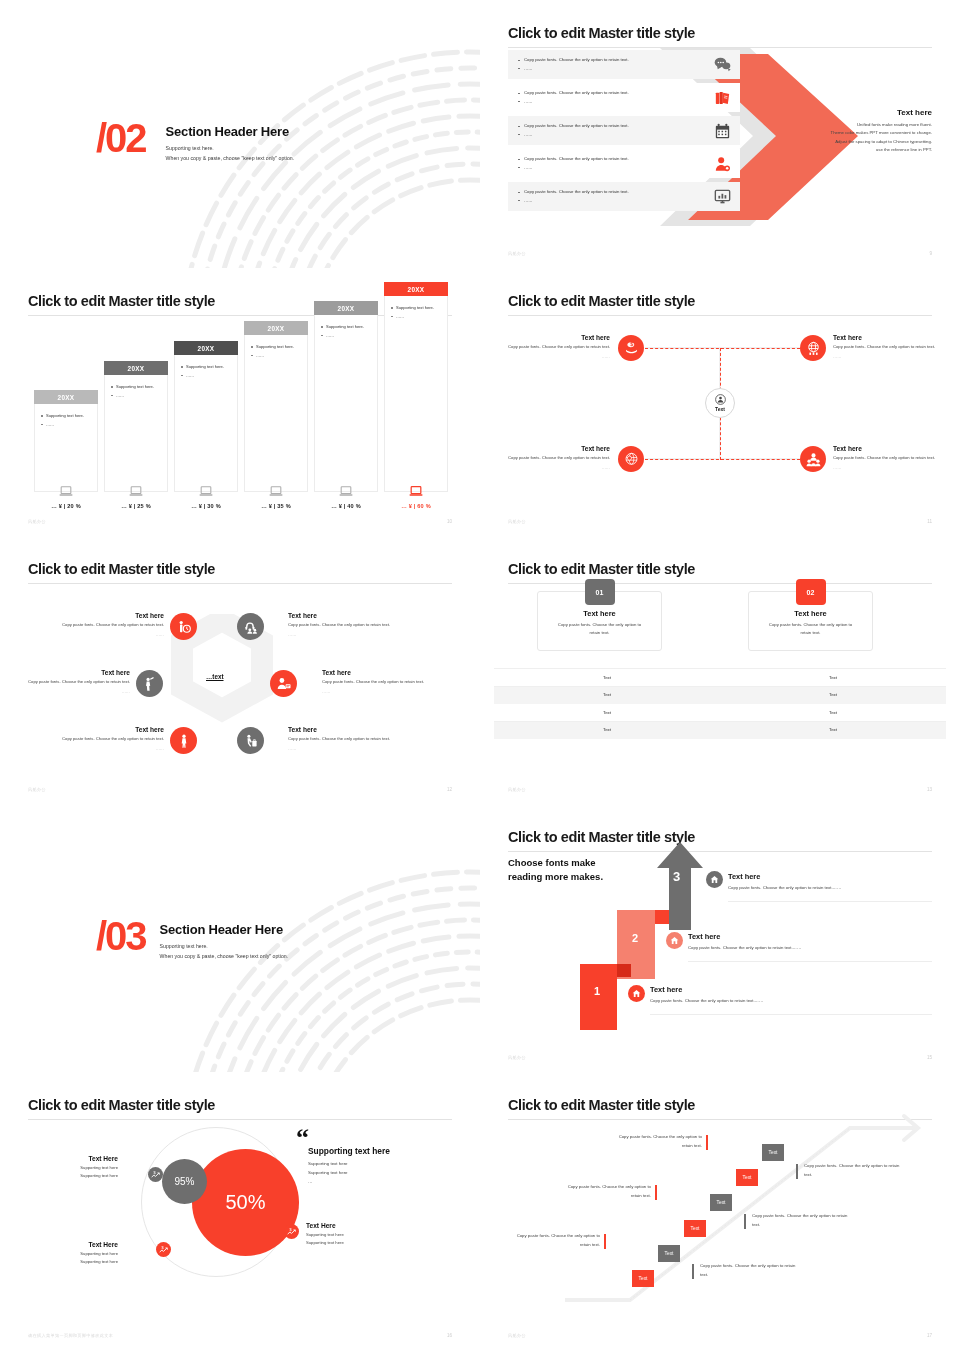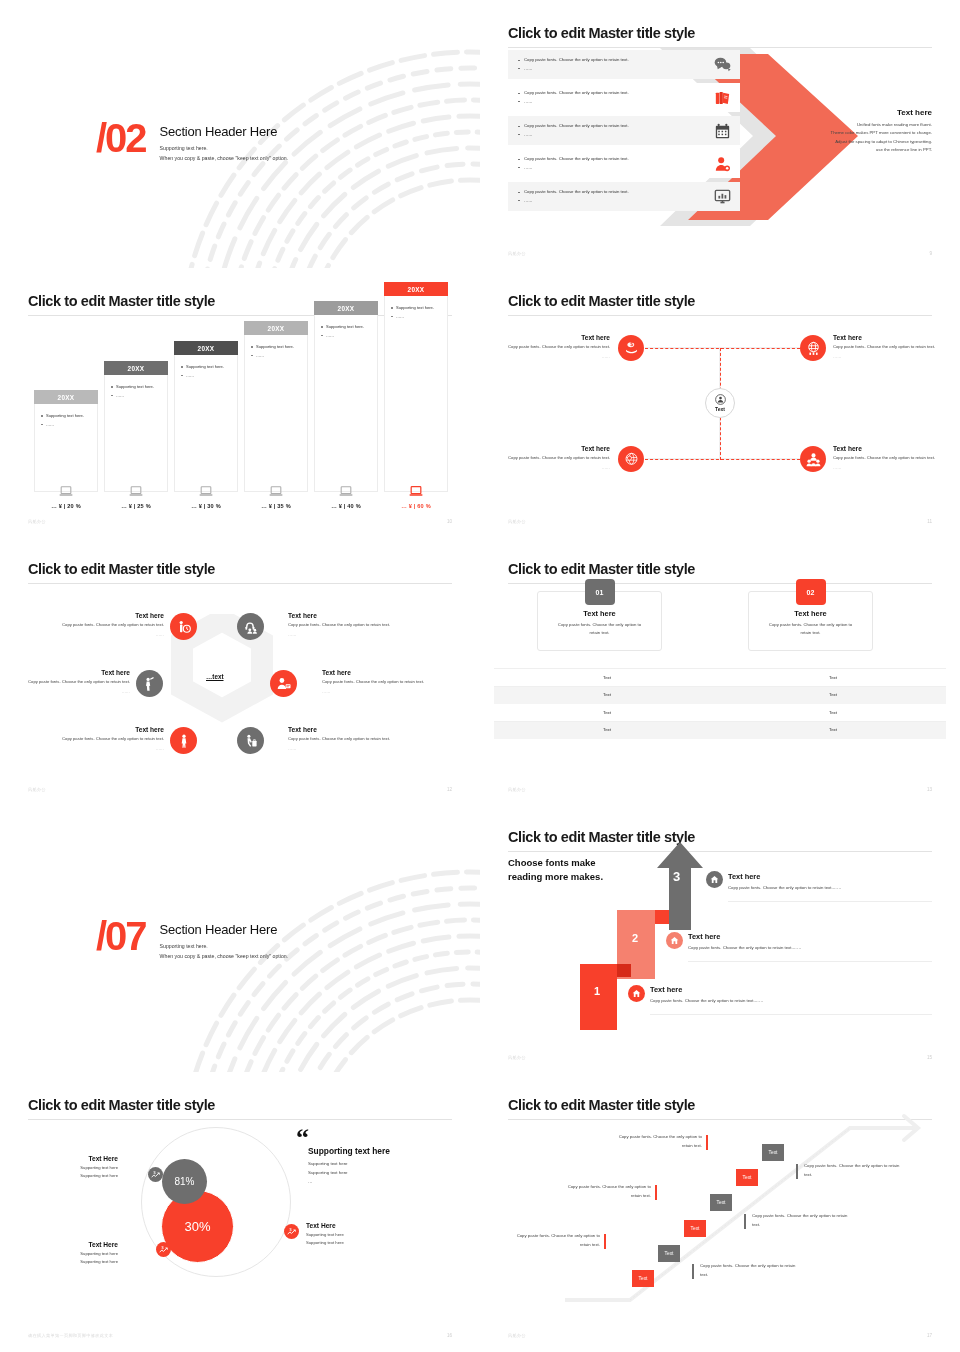--- a/index.html
+++ b/index.html
@@ -26,21 +26,21 @@
             justify-content:space-between; align-items:flex-end; }
 
   
   .arcs{ position:absolute; right:-40px; bottom:-120px; width:360px; height:360px;
          opacity:1; pointer-events:none; }
   .arcs svg{ display:block; }
 
   
   .sec-num{ font-family:"Liberation Sans", sans-serif; font-size:40px; font-weight:bold;
             color:#F8402B; line-height:1; letter-spacing:-2px; }
-  .sec-h{ font-size:13px; font-weight:normal; color:#111; letter-spacing:-0.2px; }
+  .sec-h{ font-size:13px; font-weight:bold; color:#111; letter-spacing:-0.2px; }
   .sec-sub{ font-size:5.2px; color:#3a3a3a; line-height:1.85; margin-top:5px; }
 
   
   .ch-row{ height:33px; display:flex; align-items:center; position:relative; }
   .ch-row .bar{ position:absolute; left:0; top:2px; bottom:2px; width:232px; background:#f4f4f4; }
   .ch-row.alt .bar{ background:#fff; }
   .ch-txt{ position:relative; z-index:2; padding-left:10px; width:180px; }
   .ch-li{ font-size:4.3px; color:#333; line-height:1.9; position:relative; padding-left:6px; }
   .ch-li:before{ content:""; position:absolute; left:0; top:3.3px; width:1.6px; height:1.6px; background:#777; }
   .ch-ico{ position:relative; z-index:2; margin-left:auto; width:44px; display:flex;
@@ -133,21 +133,21 @@
           <circle cx="300" cy="300" r="192" stroke-width="5" stroke-dasharray="30 11"></circle>
           <circle cx="300" cy="300" r="208" stroke-width="5" stroke-dasharray="12 9"></circle>
           <circle cx="300" cy="300" r="224" stroke-width="5" stroke-dasharray="26 10"></circle>
           <circle cx="300" cy="300" r="240" stroke-width="5" stroke-dasharray="18 9"></circle>
           <circle cx="300" cy="300" r="256" stroke-width="5" stroke-dasharray="34 12"></circle>
           <circle cx="300" cy="300" r="272" stroke-width="5" stroke-dasharray="14 10"></circle>
           <circle cx="300" cy="300" r="288" stroke-width="5" stroke-dasharray="24 9"></circle>
         </g>
       </svg>
     </div>
-    <div style="position:absolute;left:96px;top:118px;display:flex;align-items:flex-start;gap:14px;">
+    <div style="position:absolute;left:96px;top:118px;display:flex;align-items:flex-start;gap:20px;">
       <div class="sec-num">/02</div>
       <div style="padding-top:6px;">
         <div class="sec-h">Section Header Here</div>
         <div class="sec-sub">
           <div>Supporting text here.</div>
           <div>When you copy &amp; paste, choose "keep text only" option.</div>
         </div>
       </div>
     </div>
   </div>
@@ -666,21 +666,21 @@
           <circle cx="300" cy="300" r="208" stroke-width="5" stroke-dasharray="12 9"></circle>
           <circle cx="300" cy="300" r="224" stroke-width="5" stroke-dasharray="26 10"></circle>
           <circle cx="300" cy="300" r="240" stroke-width="5" stroke-dasharray="18 9"></circle>
           <circle cx="300" cy="300" r="256" stroke-width="5" stroke-dasharray="34 12"></circle>
           <circle cx="300" cy="300" r="272" stroke-width="5" stroke-dasharray="14 10"></circle>
           <circle cx="300" cy="300" r="288" stroke-width="5" stroke-dasharray="24 9"></circle>
         </g>
       </svg>
     </div>
     <div style="position:absolute;left:96px;top:112px;display:flex;align-items:flex-start;gap:14px;">
-      <div class="sec-num">/07</div>
+      <div class="sec-num">/03</div>
       <div style="padding-top:6px;">
         <div class="sec-h">Section Header Here</div>
         <div class="sec-sub">
           <div>Supporting text here.</div>
           <div>When you copy &amp; paste, choose "keep text only" option.</div>
         </div>
       </div>
     </div>
   </div>
 
@@ -742,27 +742,27 @@
   </div>
 
   <div class="slide" style="left:0;top:1072px;width:480px;height:280px;">
     <div style="position:absolute;left:28px;top:25px;width:424px;">
       <div class="slide-title">Click to edit Master title style</div>
       <div class="title-rule" style="margin-top:6px;"></div>
     </div>
 
     <div style="position:absolute;left:141px;top:55px;width:150px;height:150px;border:1px solid #e6e6e6;border-radius:50%;"></div>
 
-
-    <div class="bub" style="left:161px;top:118px;width:73px;height:73px;background:#F8402B;font-size:13px;z-index:4;border:1.8px solid #fff;">
-      <span>30%</span>
-    </div>
+    <div class="bub" style="left:192px;top:77px;width:107px;height:107px;background:#F8402B;font-size:20px;z-index:3;">
+      <span>50%</span>
+    </div>
+
 
     <div class="bub" style="left:162px;top:87px;width:45px;height:45px;background:#6E6E6E;font-size:10px;z-index:5;">
-      <span>81%</span>
+      <span>95%</span>
     </div>
 
     <div class="bub-ico" style="left:148px;top:95px;background:#6E6E6E;">
       <svg width="9" height="9" viewBox="0 0 14 14">
           <g fill="#fff">
             <text x="4" y="6" font-size="6" font-family="sans-serif">$</text>
             <path d="M1 11 L4.5 8 L7 10 L12.5 4.5" stroke="#fff" stroke-width="1.4" fill="none"></path>
             <path d="M10 4.5h3v3" stroke="#fff" stroke-width="1.2" fill="none"></path>
           </g>
         </svg>

